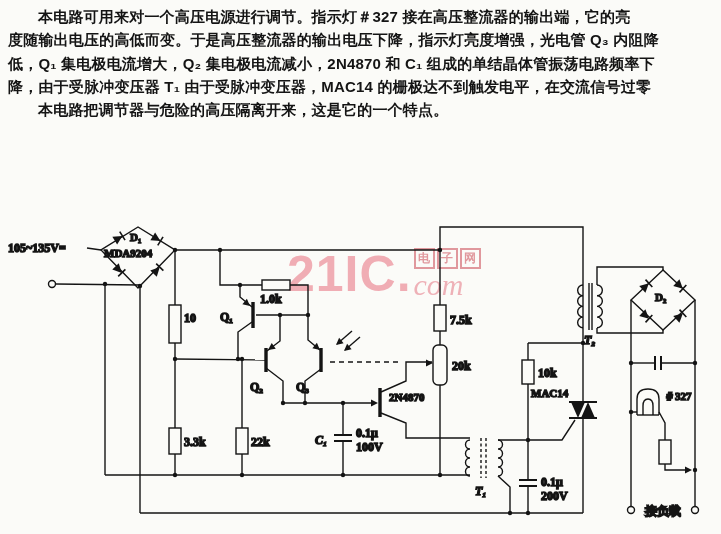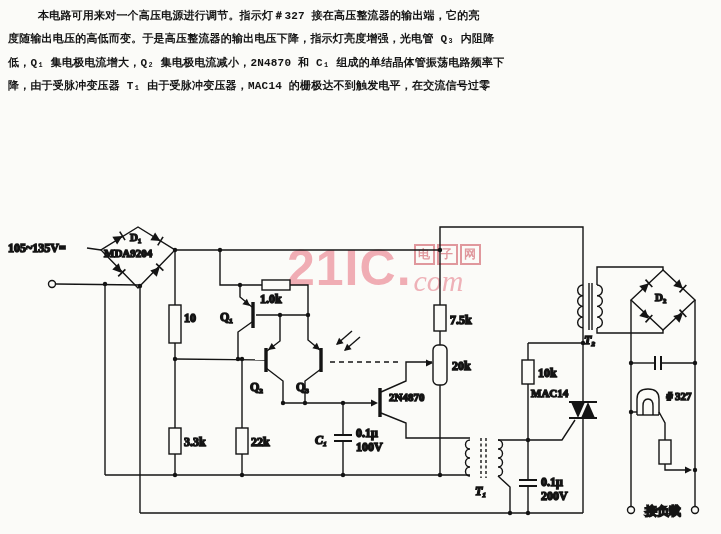--- a/index.html
+++ b/index.html
@@ -1,24 +1,24 @@
 <!DOCTYPE html>
 <html><head>
 <meta charset="utf-8">
 <style>
   html,body{margin:0;padding:0;}
   body{width:721px;height:534px;overflow:hidden;background:#fbfbf8;}
   .page{position:relative;width:721px;height:534px;background:#fbfbf8;}
   .para{position:absolute;left:8px;top:5px;width:708px;
-        font-family:Liberation Mono, monospace;
-        font-weight:bold;font-size:11px;line-height:23.3px;
+        font-family:Liberation Sans, sans-serif;
+        font-weight:bold;font-size:15px;line-height:23.3px;
         letter-spacing:0.2px;color:#141414;}
   .para .line{white-space:nowrap;}
   .para .indent{text-indent:30px;}
-  .wm{position:absolute;left:287px;top:240px;display:flex;align-items:flex-end;
+  .wm{position:absolute;left:287px;top:246px;display:flex;align-items:flex-start;
       opacity:0.78;pointer-events:none;}
   .wm-brand{font-family:"Liberation Sans","DejaVu Sans",sans-serif;
       font-weight:bold;font-size:50px;line-height:56px;letter-spacing:1px;color:#ee98a2;}
   .wm-dot{font-family:"Liberation Sans",sans-serif;font-weight:bold;font-size:50px;
       line-height:56px;color:#ee98a2;}
   .wm-right{display:flex;flex-direction:column;margin-left:3px;margin-top:2px;}
   .wm-cn{display:flex;gap:2px;}
   .wm-cn span{display:block;width:17px;height:17px;border:2px solid #d97d84;
       color:#d97d84;font-size:12px;line-height:17px;text-align:center;
       font-family:"Liberation Sans",sans-serif;font-weight:bold;}
@@ -32,20 +32,21 @@
 </head>
 <body>
 
 <div class="page">
 
   <div class="para">
     <div class="line indent">本电路可用来对一个高压电源进行调节。指示灯＃327 接在高压整流器的输出端，它的亮</div>
     <div class="line">度随输出电压的高低而变。于是高压整流器的输出电压下降，指示灯亮度增强，光电管 Q₃ 内阻降</div>
     <div class="line">低，Q₁ 集电极电流增大，Q₂ 集电极电流减小，2N4870 和 C₁ 组成的单结晶体管振荡电路频率下</div>
     <div class="line">降，由于受脉冲变压器 T₁ 由于受脉冲变压器，MAC14 的栅极达不到触发电平，在交流信号过零</div>
+    <div class="line indent">本电路把调节器与危险的高压隔离开来，这是它的一个特点。</div>
   </div>
 
   <div class="wm">
     <span class="wm-brand">21IC</span>
     <span class="wm-dot">.</span>
     <span class="wm-right">
       <span class="wm-cn">
         <span>电</span>
         <span>子</span>
         <span>网</span>

